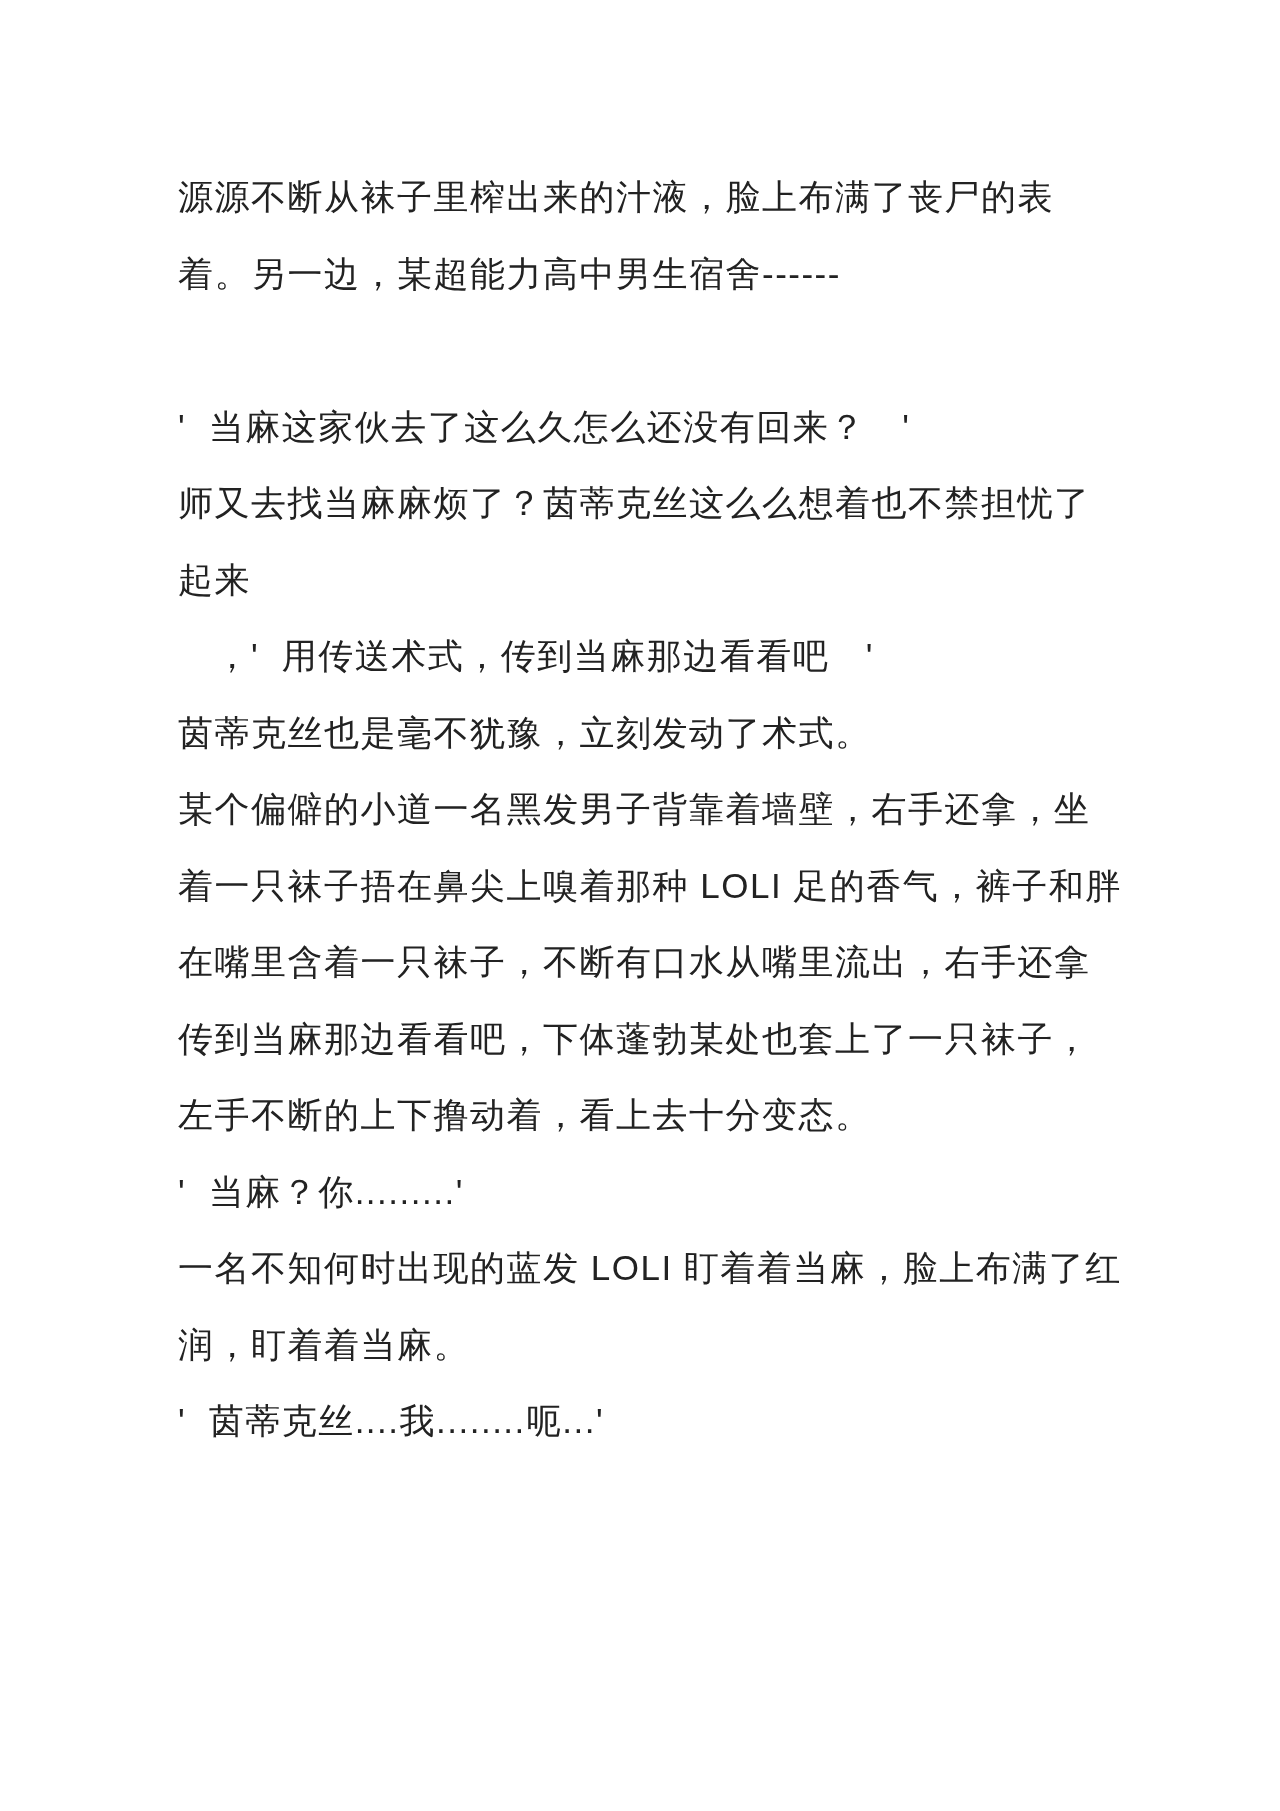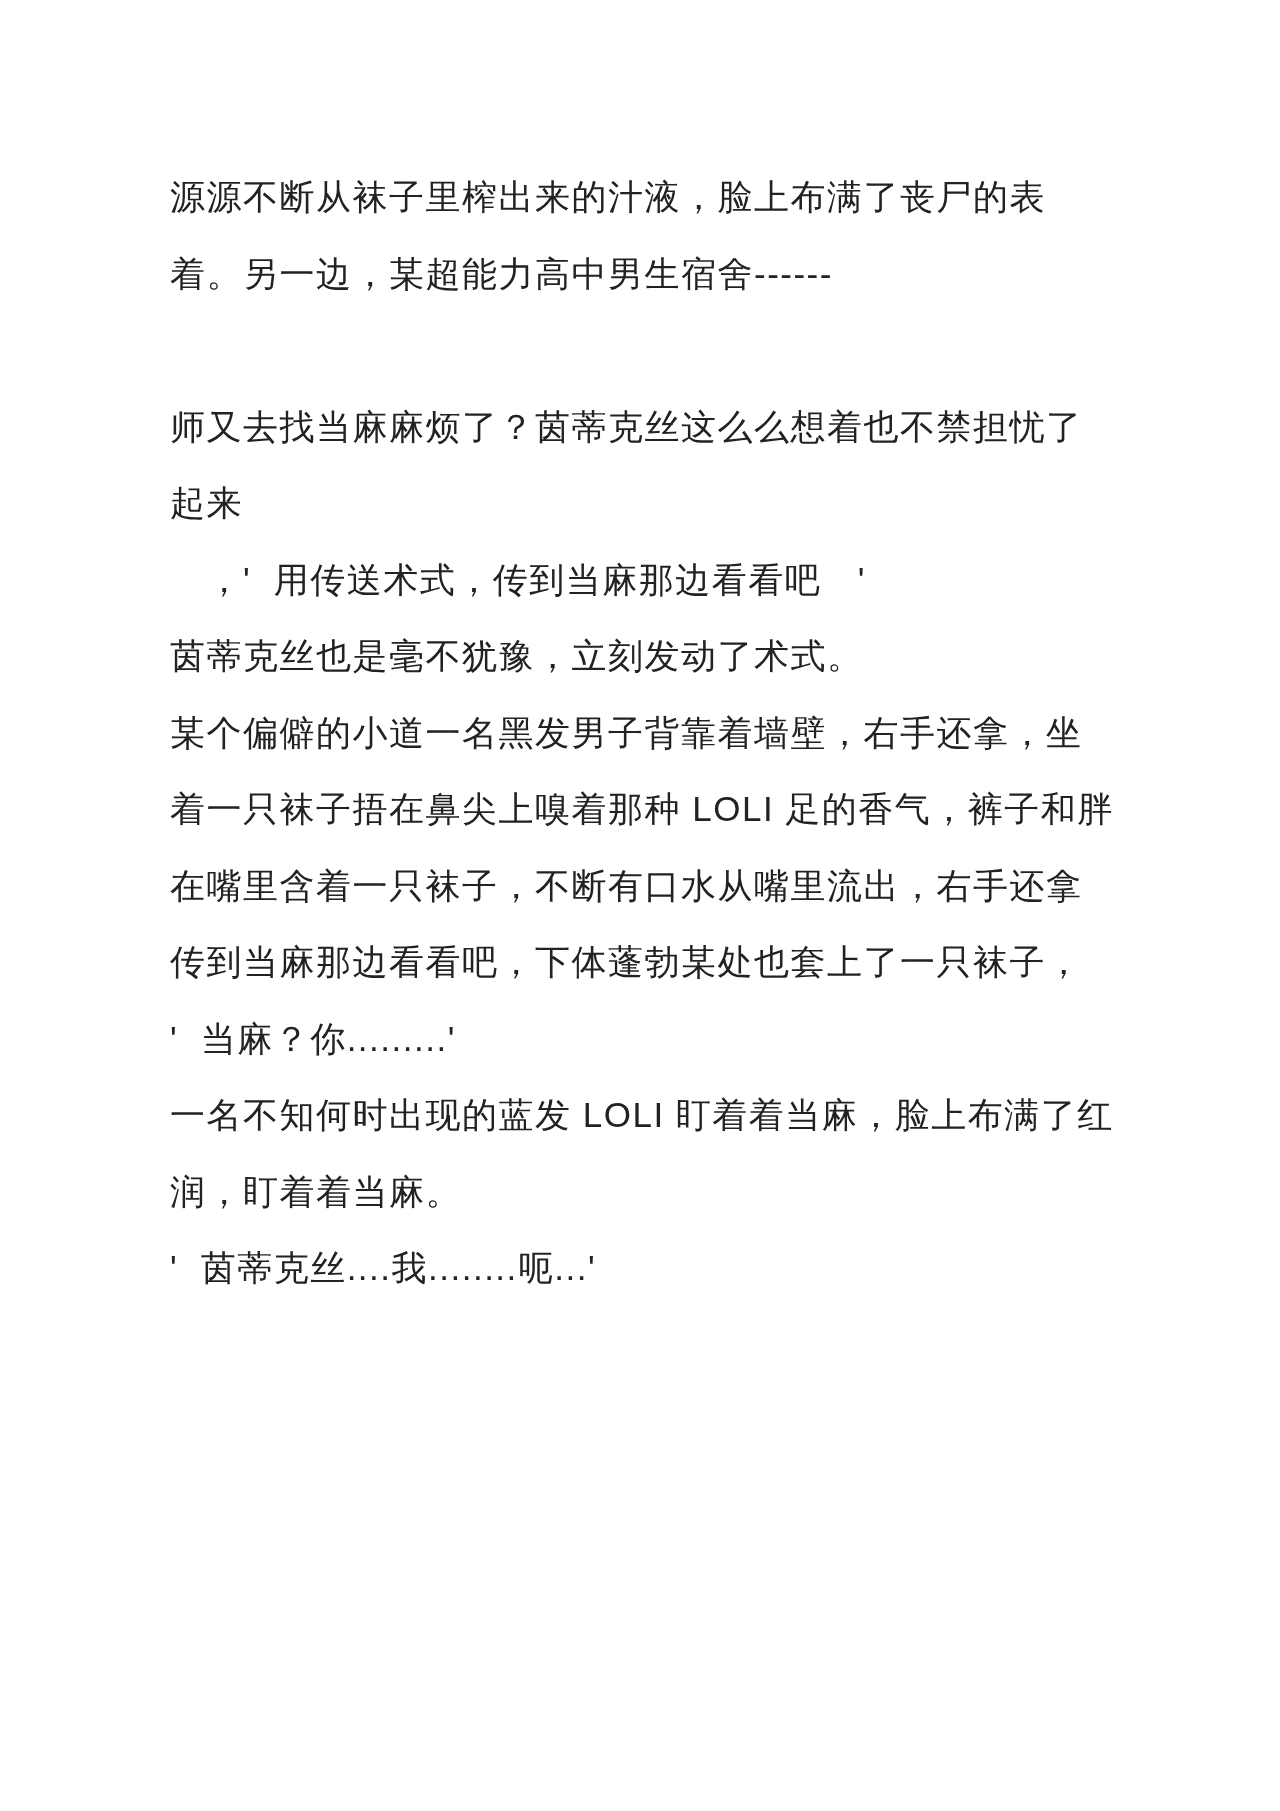--- a/index.html
+++ b/index.html
@@ -23,36 +23,39 @@
   }
   .line {
     height: 76.5px;
     line-height: 76.5px;
     font-size: 35px;
     font-weight: 300;
     letter-spacing: 1.5px;
     color: #222222;
     white-space: pre;
     font-family: "Liberation Sans", sans-serif;
+    margin-left: 8px;
   }
 </style>
 </head>
 <body>
 
 <div class="page">
   <div class="text-block">
       <div class="line">源源不断从袜子里榨出来的汁液，脸上布满了丧尸的表</div>
       <div class="line">着。另一边，某超能力高中男生宿舍------</div>
       <div class="line"></div>
+      <div class="line">'  当麻这家伙去了这么久怎么还没有回来？　'</div>
       <div class="line">师又去找当麻麻烦了？茵蒂克丝这么么想着也不禁担忧了</div>
       <div class="line">起来</div>
       <div class="line">　，'  用传送术式，传到当麻那边看看吧　'</div>
       <div class="line">茵蒂克丝也是毫不犹豫，立刻发动了术式。</div>
       <div class="line">某个偏僻的小道一名黑发男子背靠着墙壁，右手还拿，坐</div>
       <div class="line">着一只袜子捂在鼻尖上嗅着那种 LOLI 足的香气，裤子和胖</div>
       <div class="line">在嘴里含着一只袜子，不断有口水从嘴里流出，右手还拿</div>
       <div class="line">传到当麻那边看看吧，下体蓬勃某处也套上了一只袜子，</div>
+      <div class="line">左手不断的上下撸动着，看上去十分变态。</div>
       <div class="line">'  当麻？你.........'</div>
       <div class="line">一名不知何时出现的蓝发 LOLI 盯着着当麻，脸上布满了红</div>
       <div class="line">润，盯着着当麻。</div>
       <div class="line">'  茵蒂克丝....我........呃...'</div>
     </div>
 </div>
 
 </body></html>

